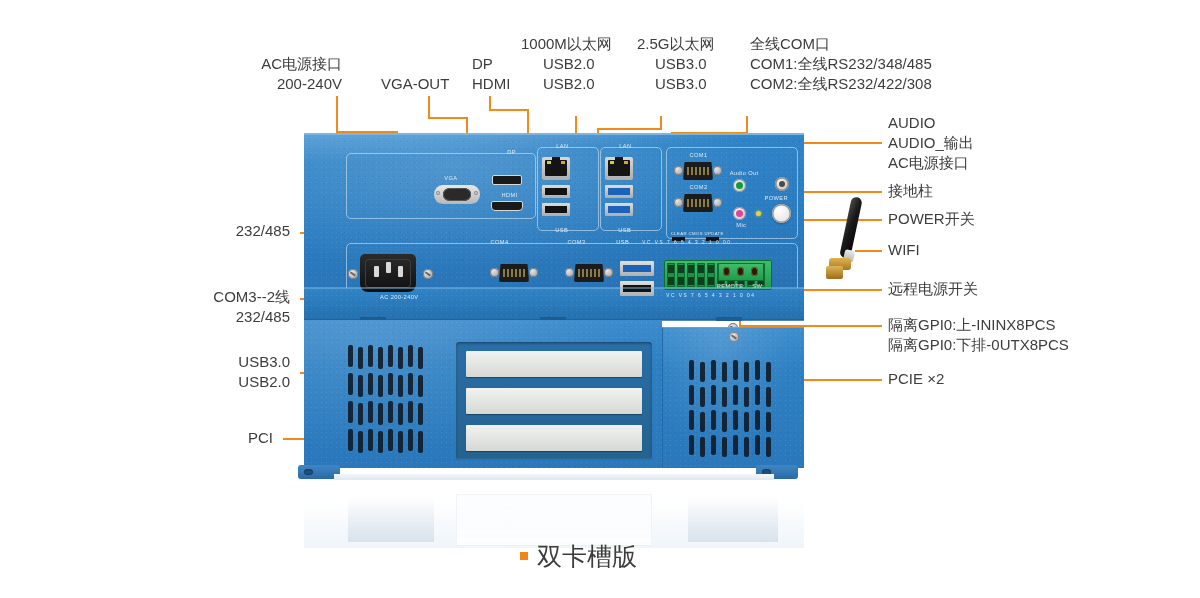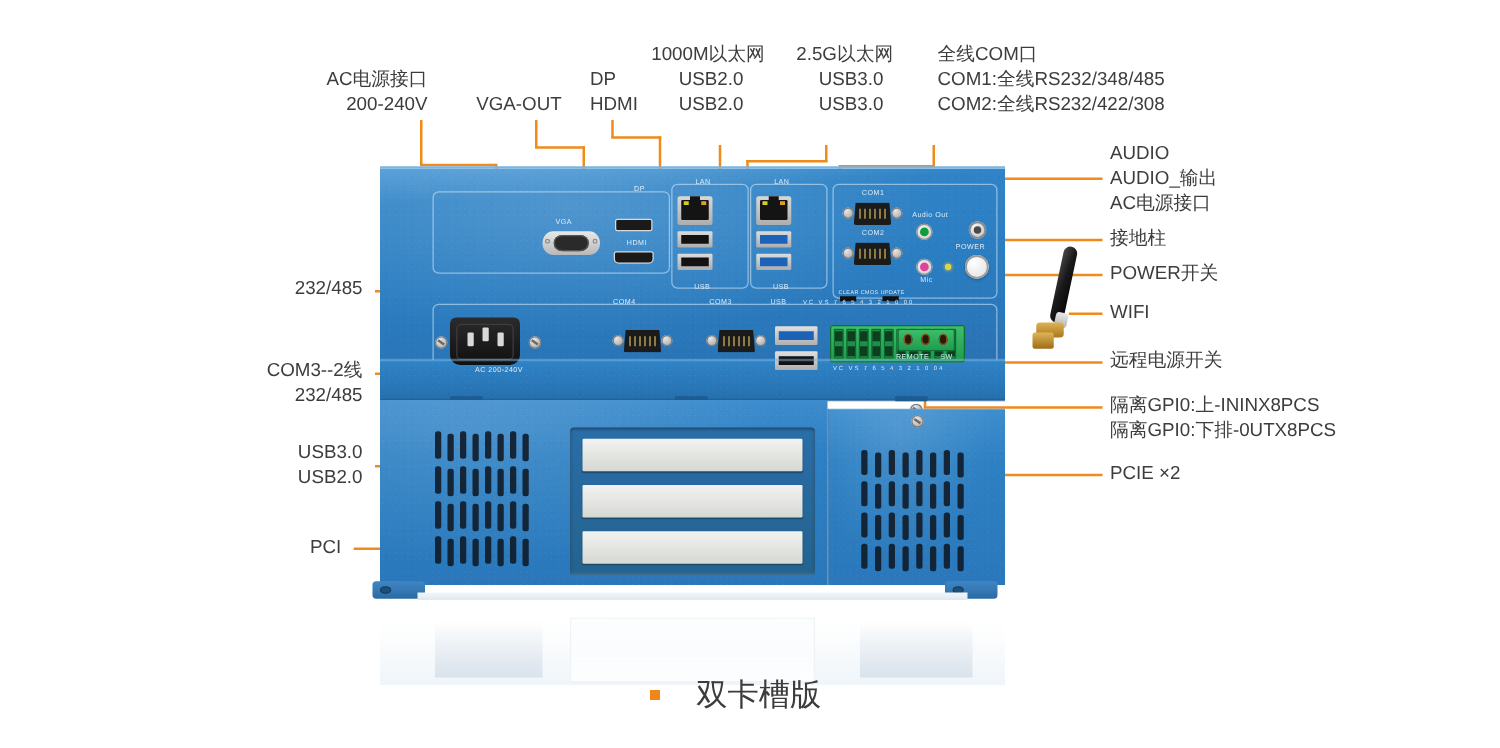--- a/index.html
+++ b/index.html
@@ -160,21 +160,21 @@
   
   #refl{position:absolute;left:304px;top:486px;width:500px;height:62px;
       background:linear-gradient(180deg,rgba(190,215,235,.55),rgba(255,255,255,0) 78%);
       transform:scaleY(-1);opacity:.45;filter:blur(.4px);}
   .rvent{position:absolute;background:linear-gradient(180deg,rgba(120,150,180,.5),rgba(255,255,255,0));}
   .rbay{position:absolute;background:linear-gradient(180deg,rgba(255,255,255,.9),rgba(230,238,245,.2));border:1px solid rgba(200,215,230,.6);box-sizing:border-box;}
 
   
   #cap{position:absolute;left:520px;top:541px;display:flex;align-items:center;gap:9px;}
   #capsq{width:8px;height:8px;background:#f08519;}
-  #captx{font-size:25px;color:#3c3c3c;line-height:30px;margin-left:20px;}
+  #captx{font-size:25px;color:#3c3c3c;line-height:30px;}
 </style>
 </head>
 <body>
 
 <div id="stage">
 
   <div>
 
     <div class="ln v" style="left: 336px; top: 96px; height: 36px; background: rgb(239, 138, 27);"></div>
     <div class="ln h" style="left: 336px; top: 131px; width: 61px; background: rgb(239, 138, 27);"></div>

